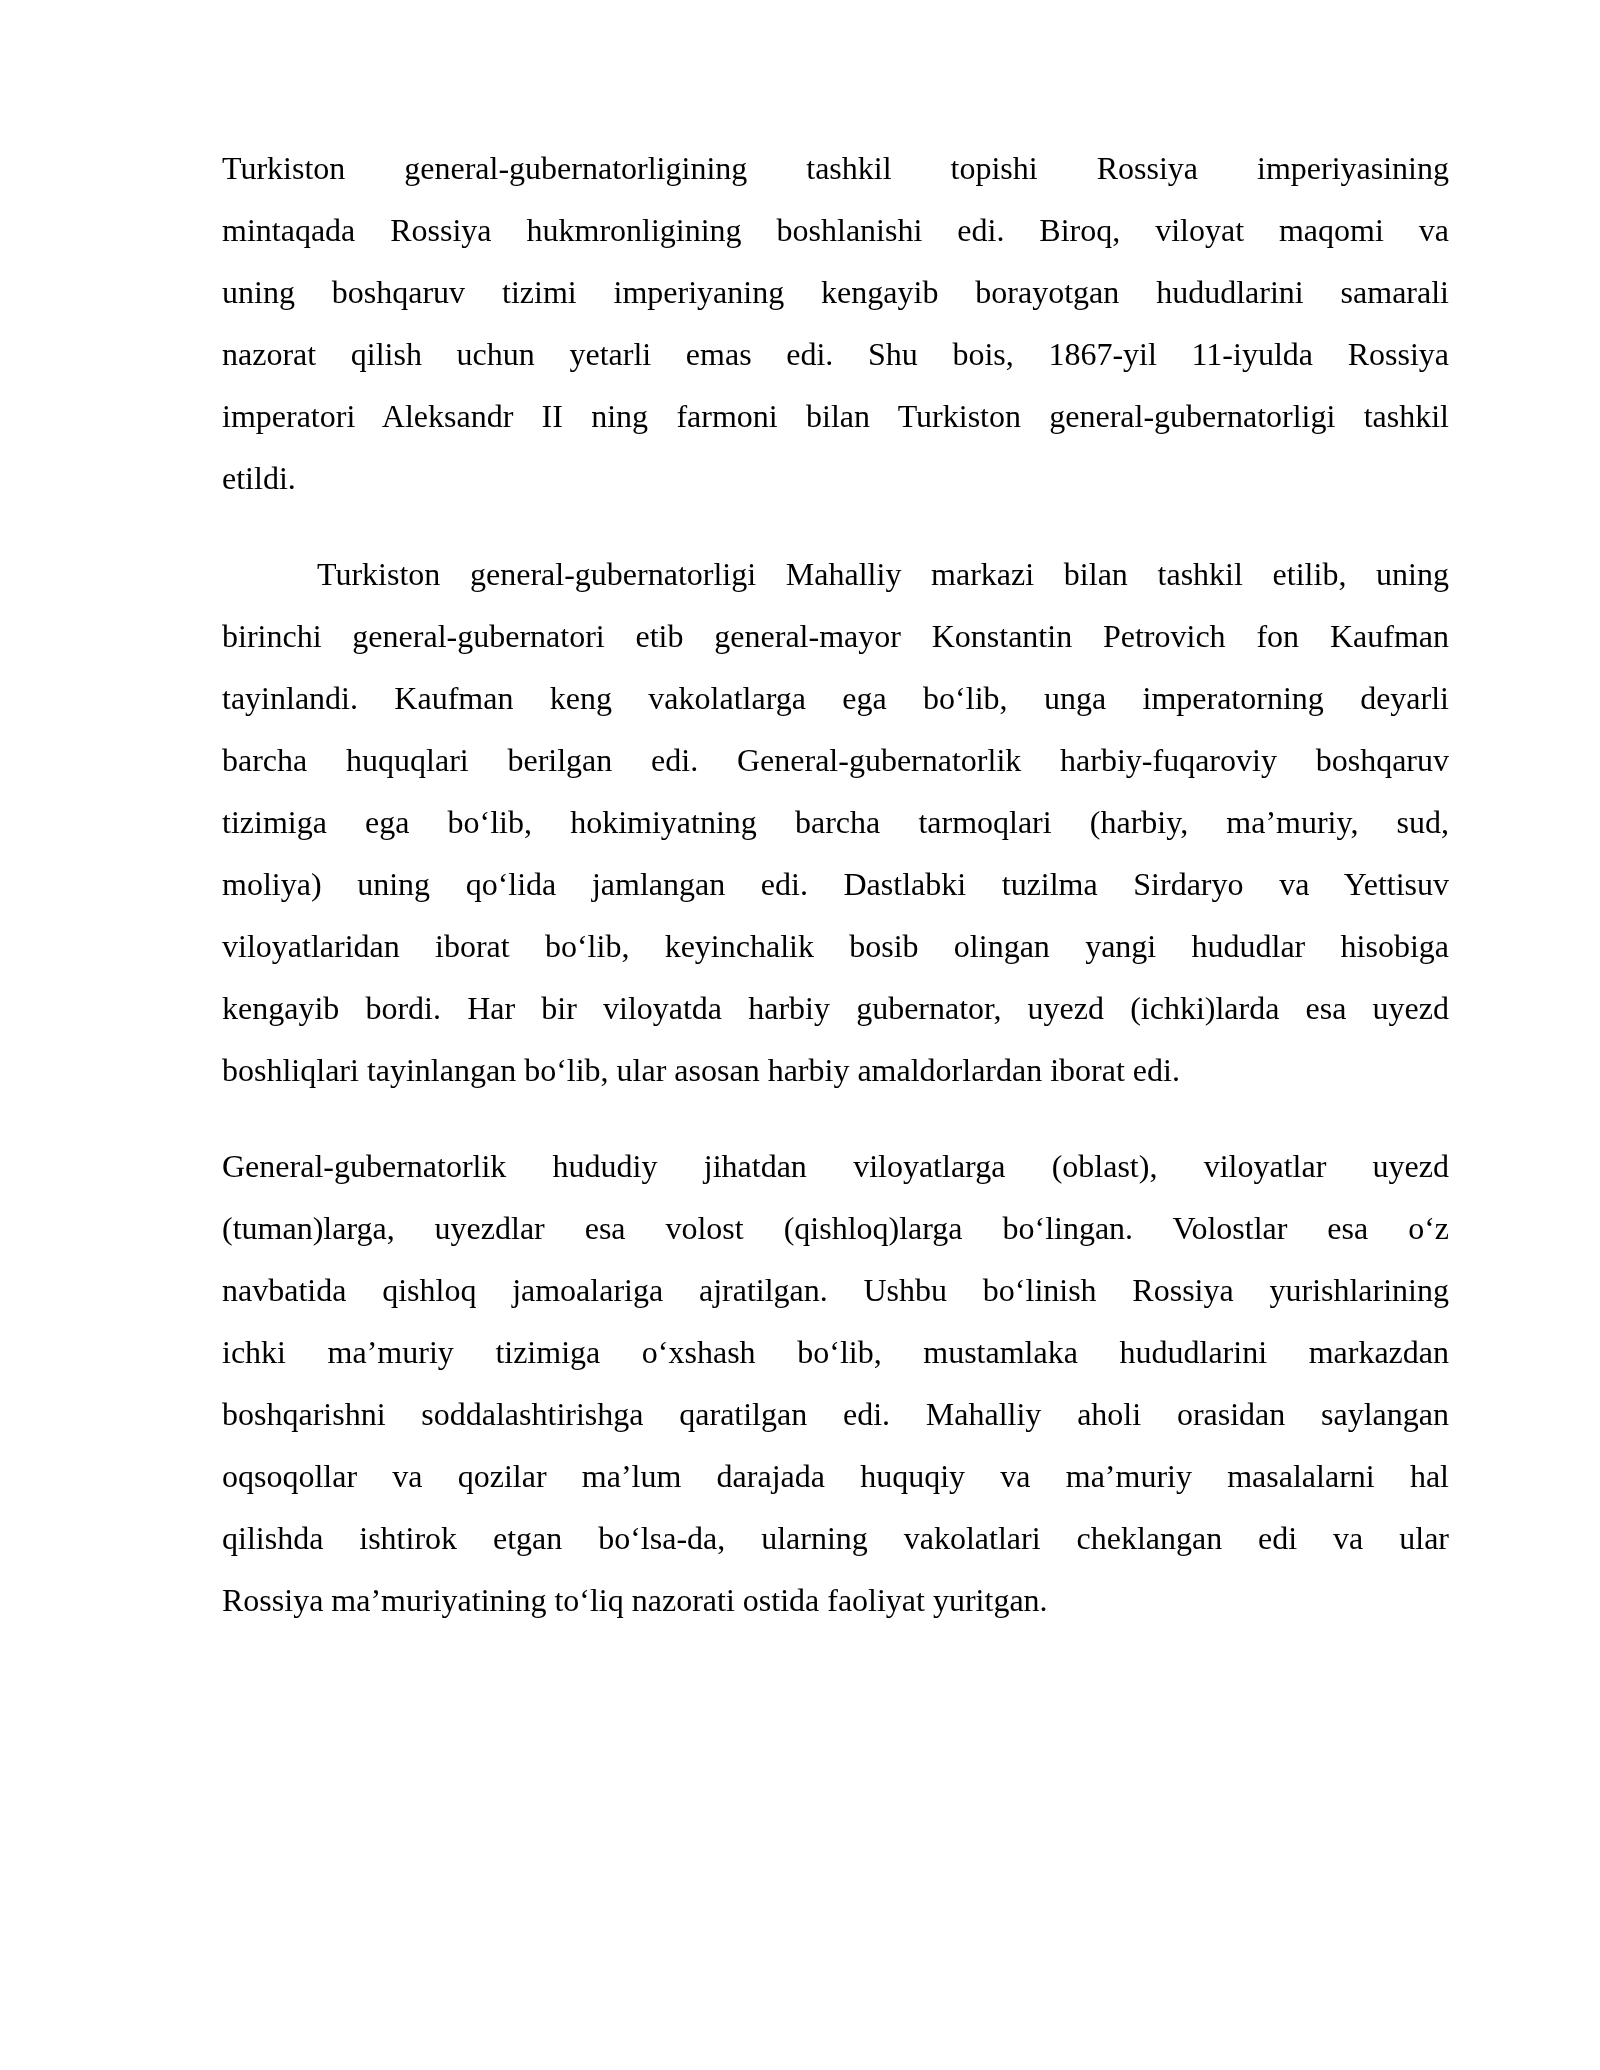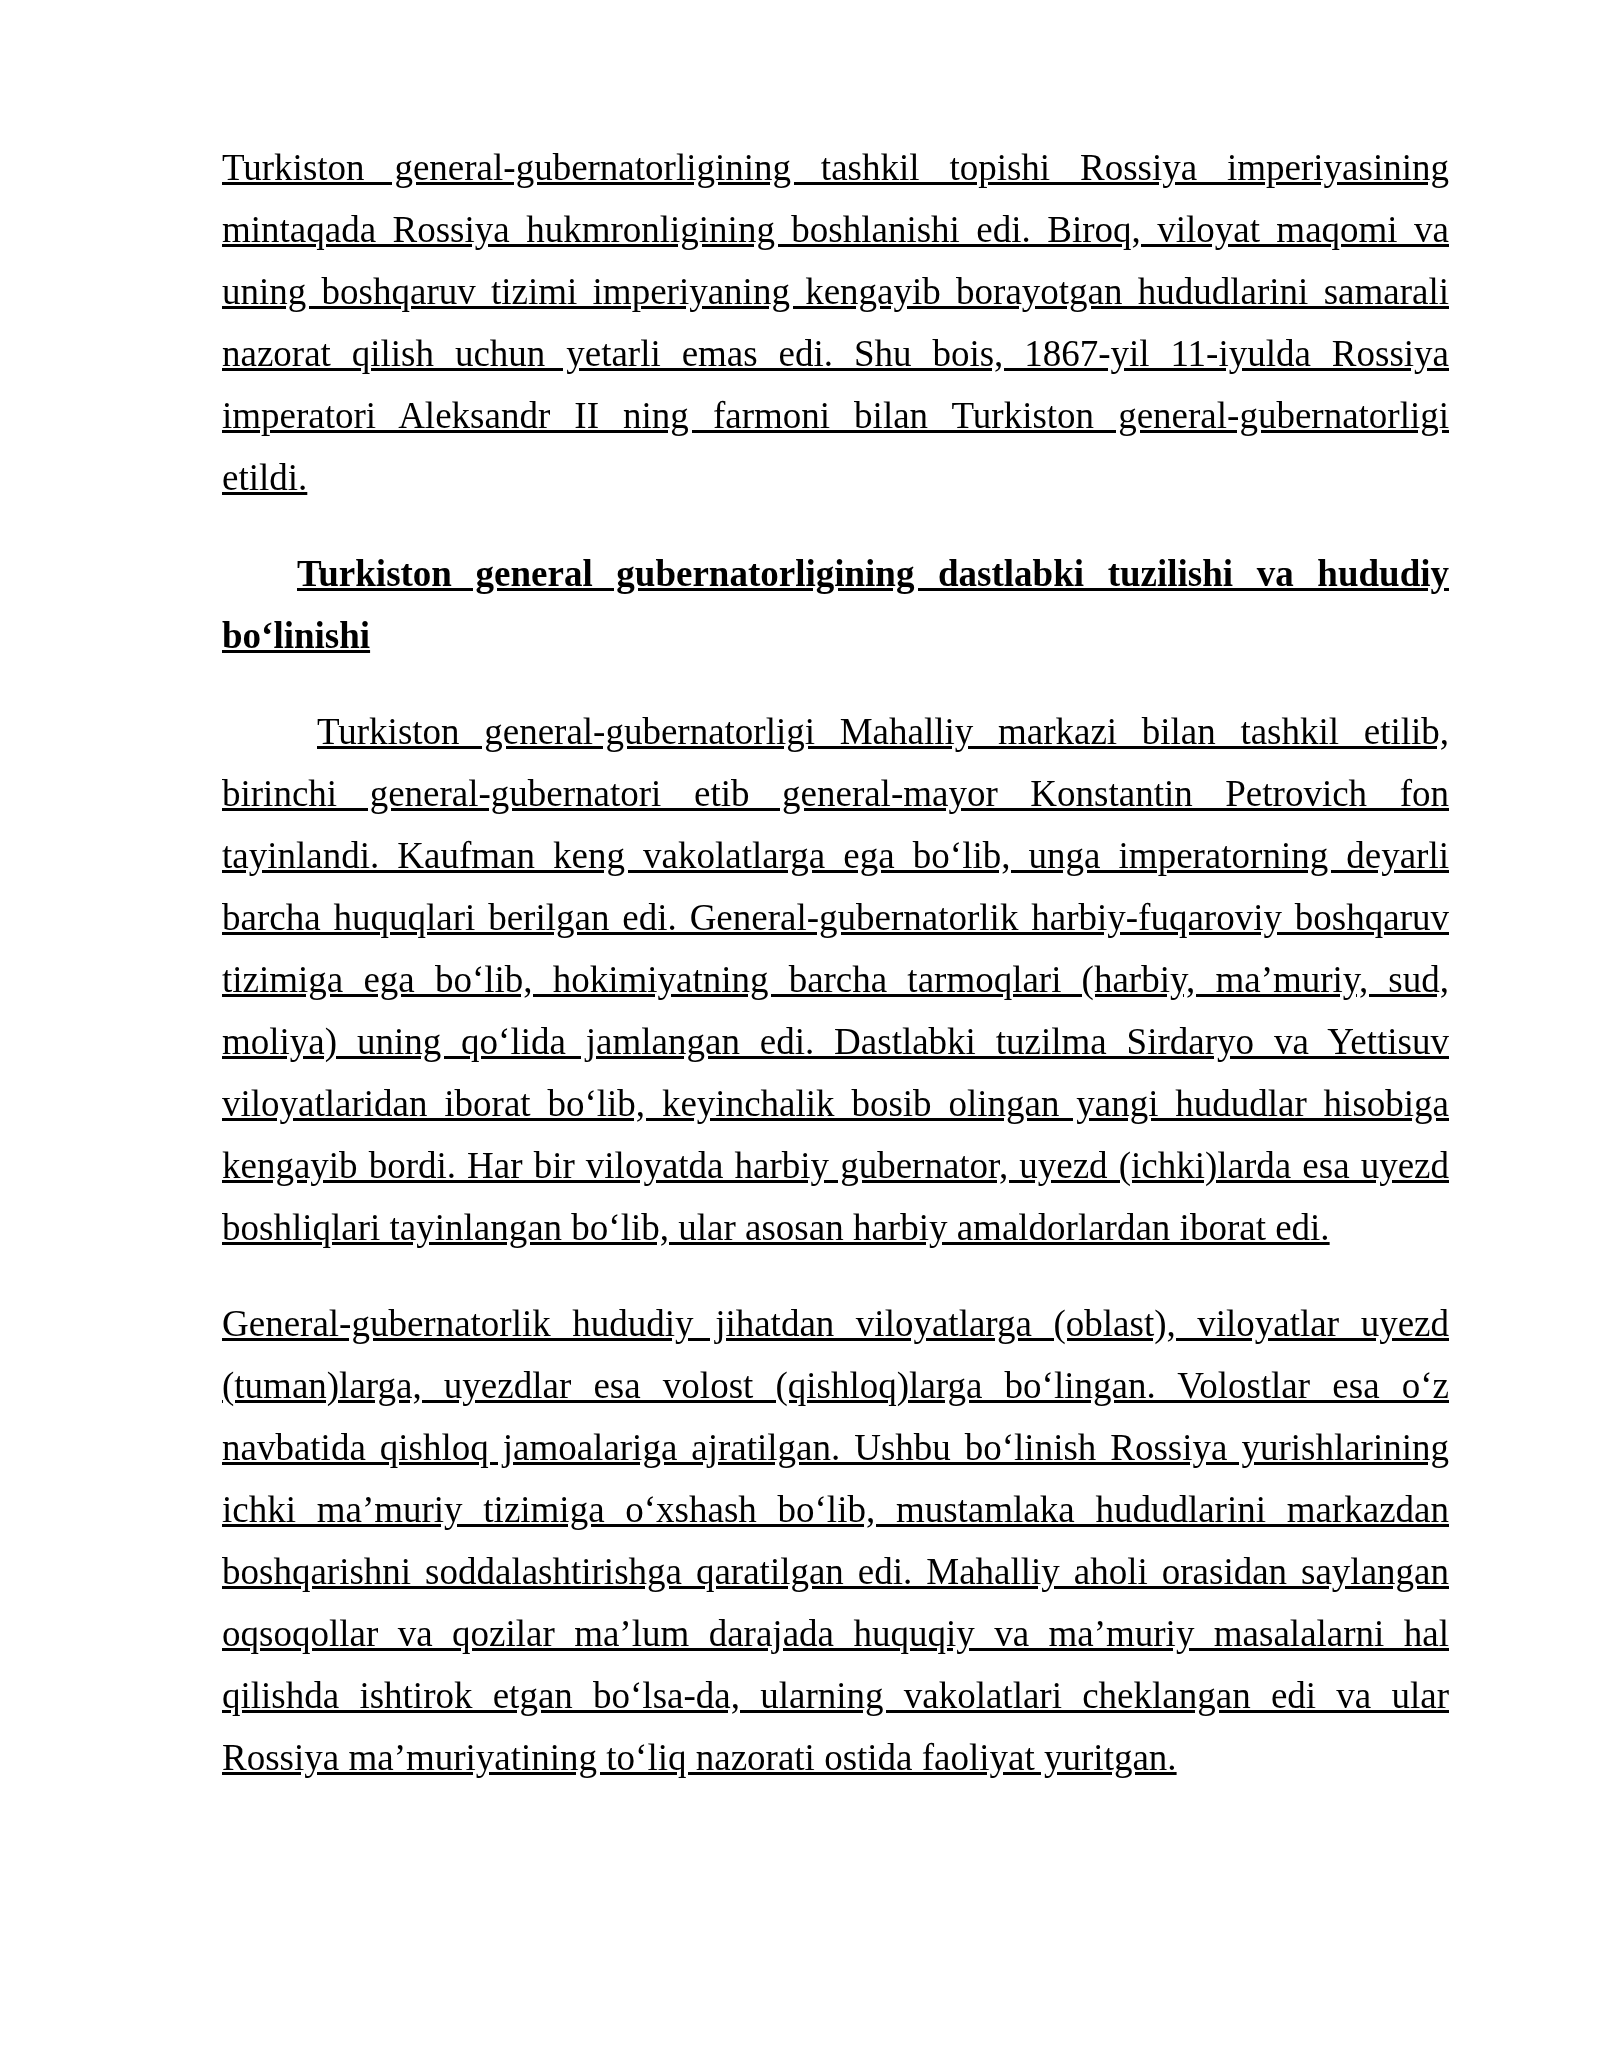--- a/index.html
+++ b/index.html
@@ -21,48 +21,43 @@
     left: 222px;
     top: 137px;
     width: 1227px;
   }
   .block { margin: 0; }
   .block + .block { margin-top: 34px; }
   .block.heading { font-weight: bold; }
   .line {
     height: 62px;
     line-height: 62px;
-    font-size: 37px;
+    font-size: 32px;
     text-align: justify;
     text-align-last: justify;
     overflow: hidden;
     white-space: normal;
-    text-decoration: underline;
   }
   .line.last {
     text-align: center;
     text-align-last: left;
   }
 </style>
 </head>
 <body>
 
 <div class="page">
   <div class="content">
       <div class="block">
         <div class="line">Turkiston general-gubernatorligining tashkil topishi Rossiya imperiyasining</div>
         <div class="line">mintaqada Rossiya hukmronligining boshlanishi edi. Biroq, viloyat maqomi va</div>
         <div class="line">uning boshqaruv tizimi imperiyaning kengayib borayotgan hududlarini samarali</div>
         <div class="line">nazorat qilish uchun yetarli emas edi. Shu bois, 1867-yil 11-iyulda Rossiya</div>
         <div class="line">imperatori Aleksandr II ning farmoni bilan Turkiston general-gubernatorligi tashkil</div>
         <div class="line last">etildi.</div>
-      </div>
-      <div class="block heading">
-        <div class="line" style="text-indent: 75px;">Turkiston general gubernatorligining dastlabki tuzilishi va hududiy</div>
-        <div class="line last">bo‘linishi</div>
       </div>
       <div class="block">
         <div class="line" style="text-indent: 95px;">Turkiston general-gubernatorligi Mahalliy markazi bilan tashkil etilib, uning</div>
         <div class="line">birinchi general-gubernatori etib general-mayor Konstantin Petrovich fon Kaufman</div>
         <div class="line">tayinlandi. Kaufman keng vakolatlarga ega bo‘lib, unga imperatorning deyarli</div>
         <div class="line">barcha huquqlari berilgan edi. General-gubernatorlik harbiy-fuqaroviy boshqaruv</div>
         <div class="line">tizimiga ega bo‘lib, hokimiyatning barcha tarmoqlari (harbiy, ma’muriy, sud,</div>
         <div class="line">moliya) uning qo‘lida jamlangan edi. Dastlabki tuzilma Sirdaryo va Yettisuv</div>
         <div class="line">viloyatlaridan iborat bo‘lib, keyinchalik bosib olingan yangi hududlar hisobiga</div>
         <div class="line">kengayib bordi. Har bir viloyatda harbiy gubernator, uyezd (ichki)larda esa uyezd</div>

